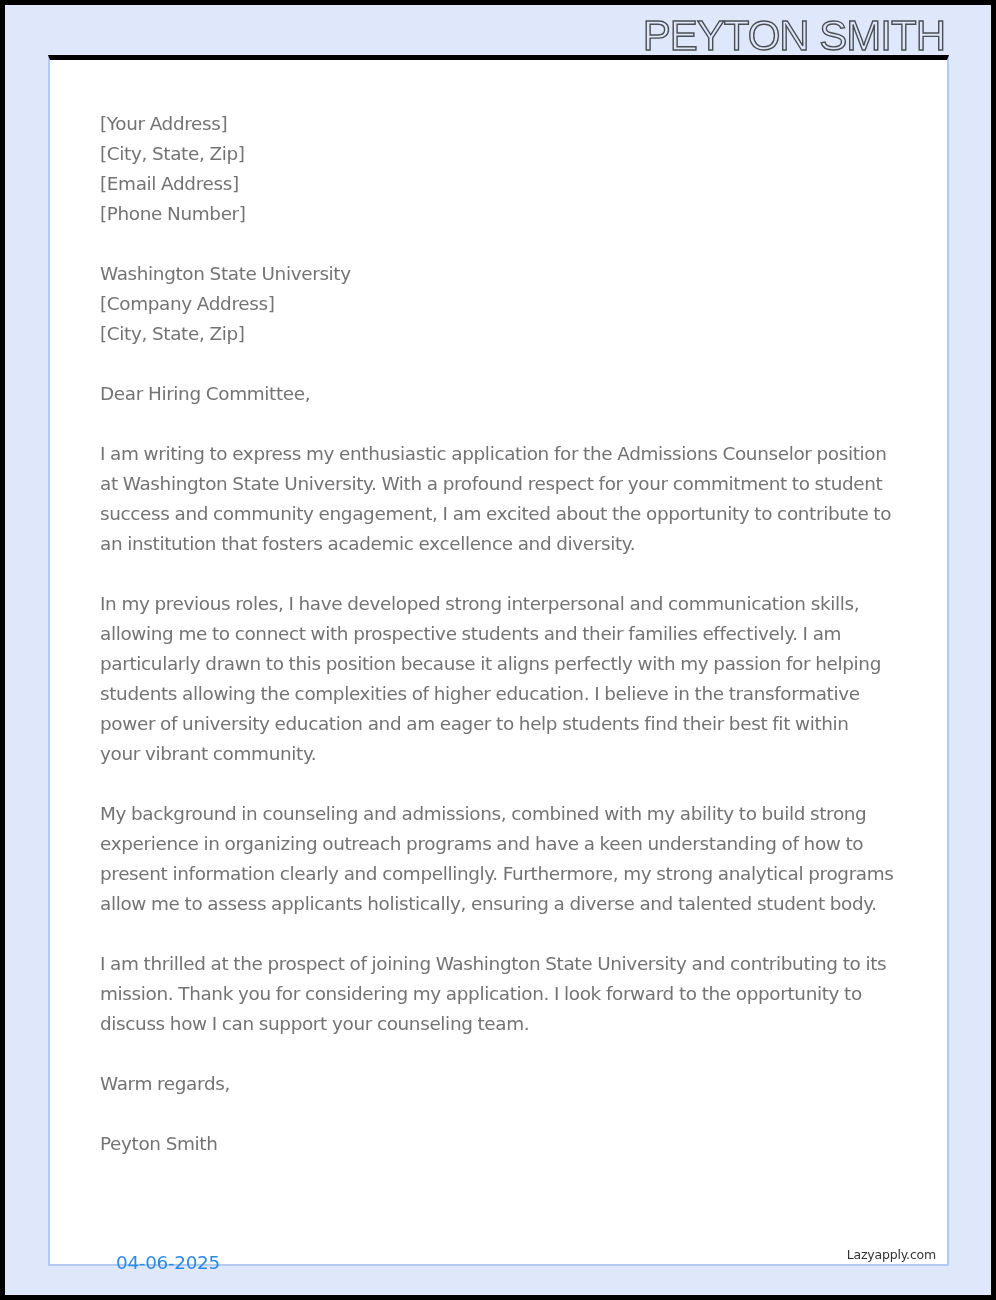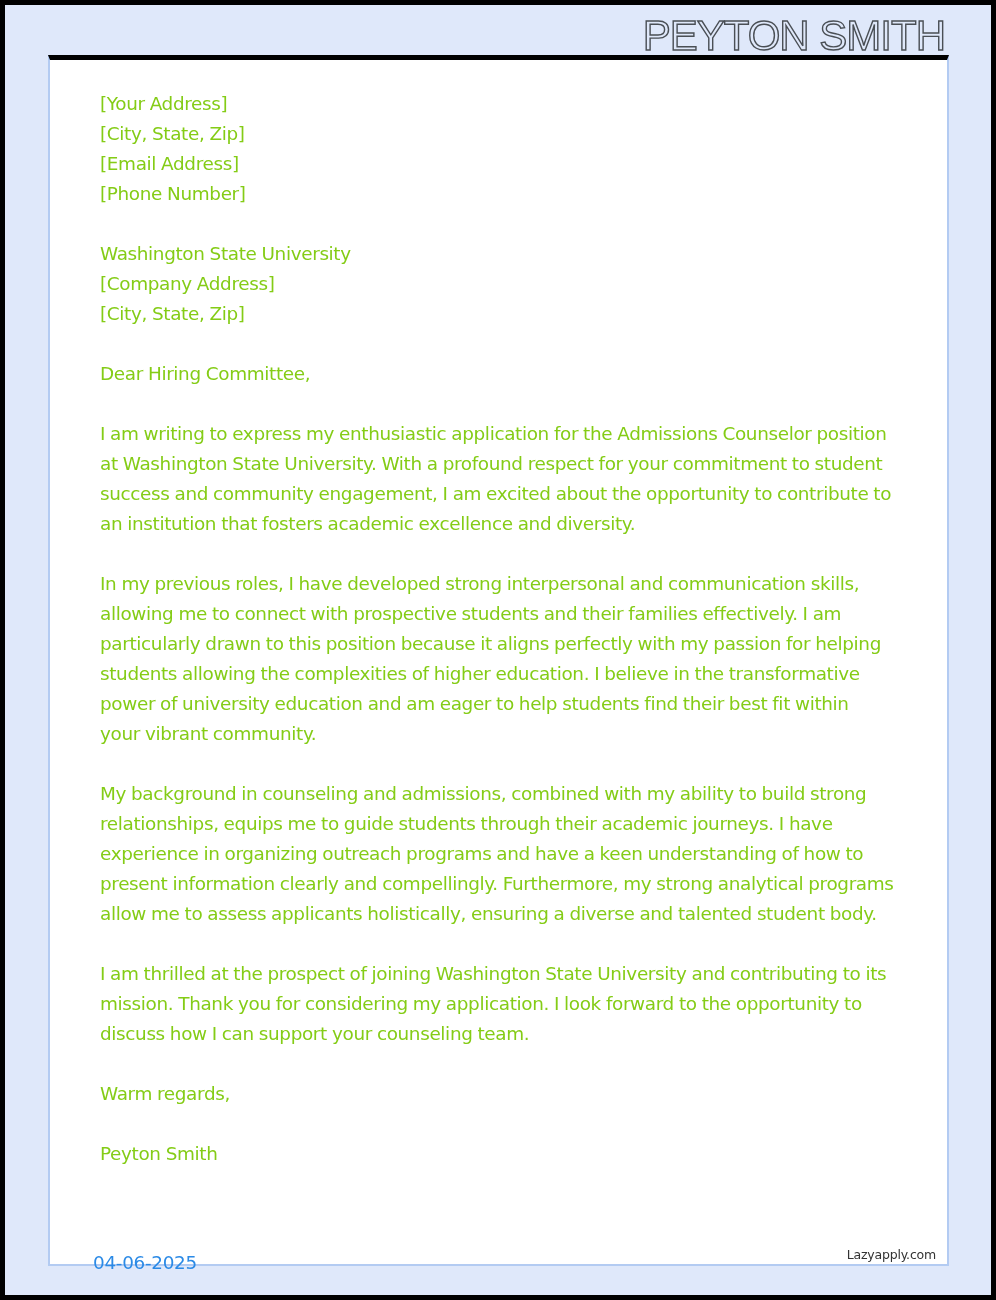--- a/index.html
+++ b/index.html
@@ -43,35 +43,35 @@
     background: #fff;
     border-top: 5px solid #000;
     border-left: 2px solid #b3cbf2;
     border-right: 2px solid #b3cbf2;
     border-bottom: 2px solid #b3cbf2;
     box-sizing: content-box;
   }
   .letter-body {
     position: absolute;
     left: 100px;
-    top: 89px;
+    top: 109px;
     width: 800px;
     font-family: "DejaVu Sans", sans-serif;
     font-size: 18.4px;
     line-height: 30px;
-    color: #84cc16;
+    color: #737373;
     letter-spacing: -0.35px;
     word-spacing: -0.5px;
   }
   .line { display: block; white-space: nowrap; }
   .gap { display: block; height: 30px; }
   .para { display: block; }
   .date-footer {
     position: absolute;
-    left: 93px;
+    left: 116px;
     top: 1248px;
     font-family: "DejaVu Sans", sans-serif;
     font-size: 18.4px;
     line-height: 30px;
     color: #2b8ae6;
     letter-spacing: -0.3px;
   }
   .watermark {
     position: absolute;
     right: 60px;
@@ -122,21 +122,20 @@
     <span class="line">allowing me to connect with prospective students and their families effectively. I am</span>
     <span class="line">particularly drawn to this position because it aligns perfectly with my passion for helping</span>
     <span class="line">students allowing the complexities of higher education. I believe in the transformative</span>
     <span class="line">power of university education and am eager to help students find their best fit within</span>
     <span class="line">your vibrant community.</span>
   </div>
   <span class="gap"></span>
 
   <div class="para">
     <span class="line">My background in counseling and admissions, combined with my ability to build strong</span>
-    <span class="line">relationships, equips me to guide students through their academic journeys. I have</span>
     <span class="line">experience in organizing outreach programs and have a keen understanding of how to</span>
     <span class="line">present information clearly and compellingly. Furthermore, my strong analytical programs</span>
     <span class="line">allow me to assess applicants holistically, ensuring a diverse and talented student body.</span>
   </div>
   <span class="gap"></span>
 
   <div class="para">
     <span class="line">I am thrilled at the prospect of joining Washington State University and contributing to its</span>
     <span class="line">mission. Thank you for considering my application. I look forward to the opportunity to</span>
     <span class="line">discuss how I can support your counseling team.</span>

